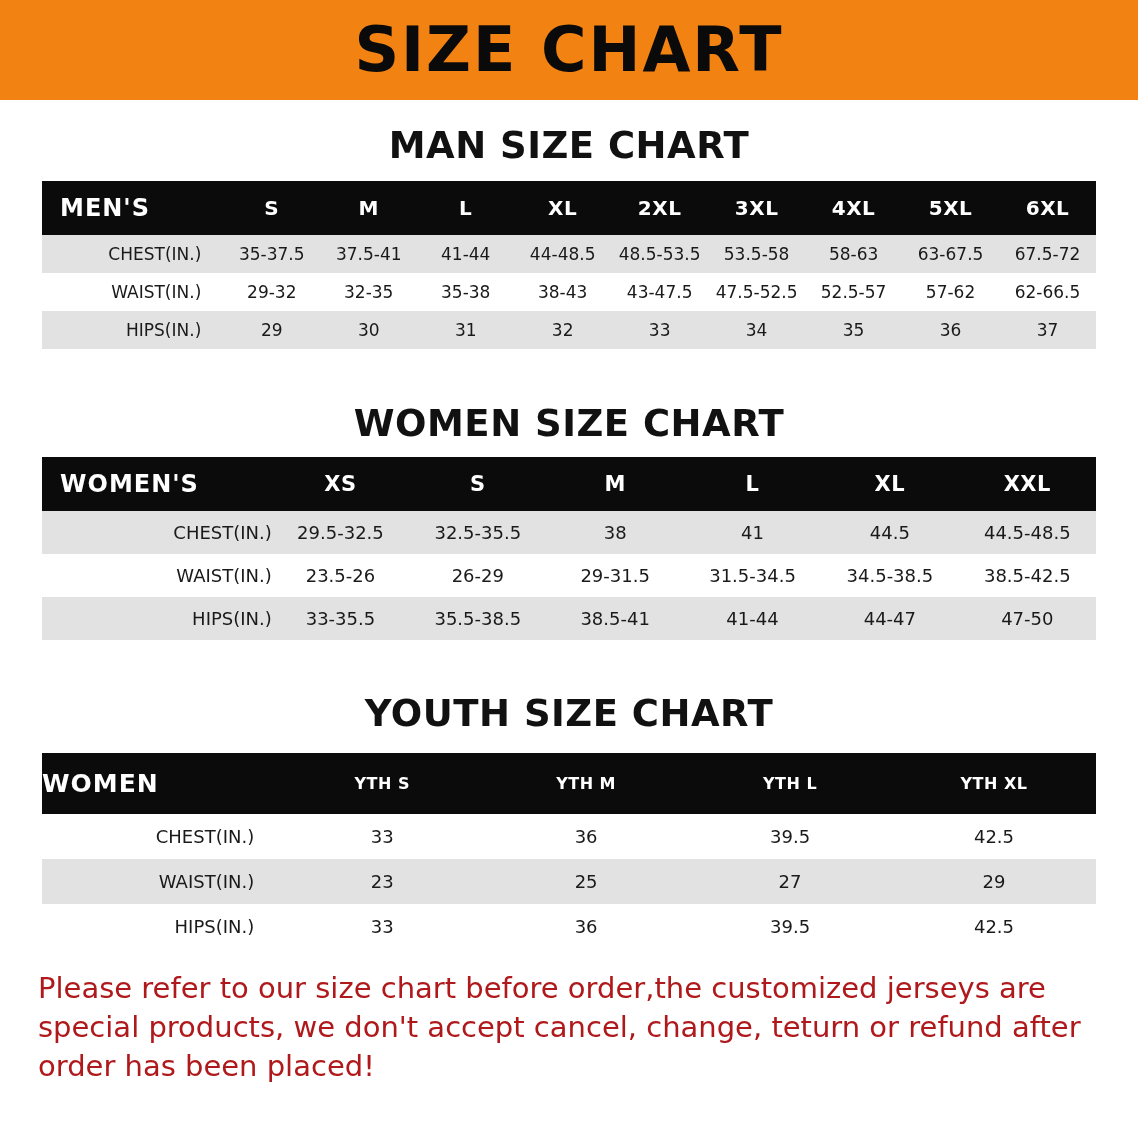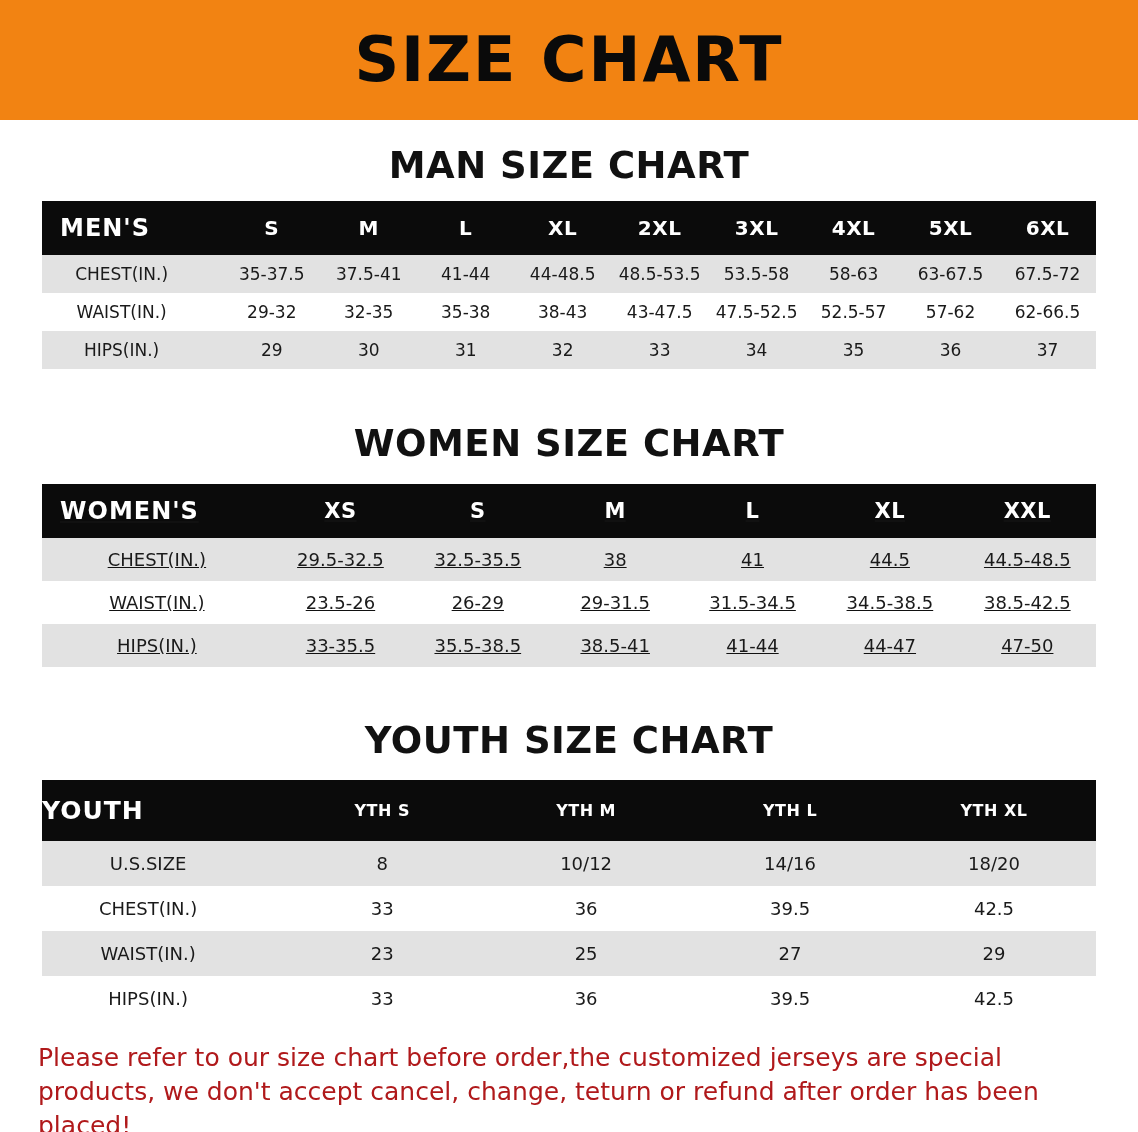--- a/index.html
+++ b/index.html
@@ -10,21 +10,21 @@
   body {
     width: 1138px;
     height: 1132px;
     font-family: "Liberation Sans", sans-serif;
     color: #111;
     overflow: hidden;
     position: relative;
   }
   .banner {
     background: #f28312;
-    height: 120px;
+    height: 100px;
     display: flex;
     align-items: center;
     justify-content: center;
   }
   .banner-title {
     font-family: "DejaVu Sans", sans-serif;
     font-weight: 700;
     font-size: 62px;
     letter-spacing: 2px;
     color: #0a0a0a;
@@ -67,52 +67,53 @@
     letter-spacing: 1px;
   }
   tbody td {
     text-align: center;
     font-size: 17px;
     padding: 9px 0;
     color: #1a1a1a;
     font-family: "DejaVu Sans", sans-serif;
   }
   tbody td.rowlabel {
+    text-align: right;
     padding-right: 22px;
     font-size: 17px;
     color: #1a1a1a;
   }
   tbody tr.odd td { background: #e2e2e2; }
   tbody tr.even td { background: #ffffff; }
 
   
   .men-table { margin-top: 14px; }
   .men-table col.c0 { width: 17.2%; }
 
-  .women-table { margin-top: 19px; text-decoration: underline; }
+  .women-table { margin-top: 12px; }
   .women-table col.c0 { width: 21.8%; }
   .women-table thead th { font-size: 21px; }
   .women-table thead th.rowlabel { font-size: 24px; }
   .women-table tbody td { font-size: 18px; padding: 11px 0; }
   .women-table tbody td.rowlabel { font-size: 18px; }
 
   .youth-table { margin-top: 18px; }
   .youth-table col.c0 { width: 22.6%; }
   .youth-table thead th { font-size: 16px; padding: 16px 0; }
   .youth-table thead th.rowlabel { font-size: 25px; }
   .youth-table tbody td { font-size: 18px; padding: 12px 0; }
   .youth-table tbody td.rowlabel { font-size: 18px; padding-right: 26px; }
   .youth-table tbody tr.odd td { background: #e2e2e2; }
   .youth-table tbody tr.even td { background: #ffffff; }
 
   .notice {
     margin: 20px 38px 16px 38px;
     color: #b0191b;
     font-family: "DejaVu Sans", sans-serif;
-    font-size: 25px;
+    font-size: 29px;
     line-height: 1.35;
     text-align: left;
   }
 </style>
 </head>
 <body>
 
 <div class="banner">
   <div class="banner-title">SIZE CHART</div>
 </div>
@@ -250,35 +251,28 @@
   <table class="youth-table">
     <colgroup>
       <col class="c0">
         <col>
         <col>
         <col>
         <col>
     </colgroup>
     <thead>
       <tr>
-        <th class="rowlabel">YOUTH</th>
+        <th class="rowlabel">WOMEN</th>
         <th>YTH S</th>
         <th>YTH M</th>
         <th>YTH L</th>
         <th>YTH XL</th>
       </tr>
     </thead>
     <tbody>
-      <tr class="odd">
-        <td class="rowlabel">U.S.SIZE</td>
-        <td>8</td>
-        <td>10/12</td>
-        <td>14/16</td>
-        <td>18/20</td>
-      </tr>
       <tr class="even">
         <td class="rowlabel">CHEST(IN.)</td>
         <td>33</td>
         <td>36</td>
         <td>39.5</td>
         <td>42.5</td>
       </tr>
       <tr class="odd">
         <td class="rowlabel">WAIST(IN.)</td>
         <td>23</td>

